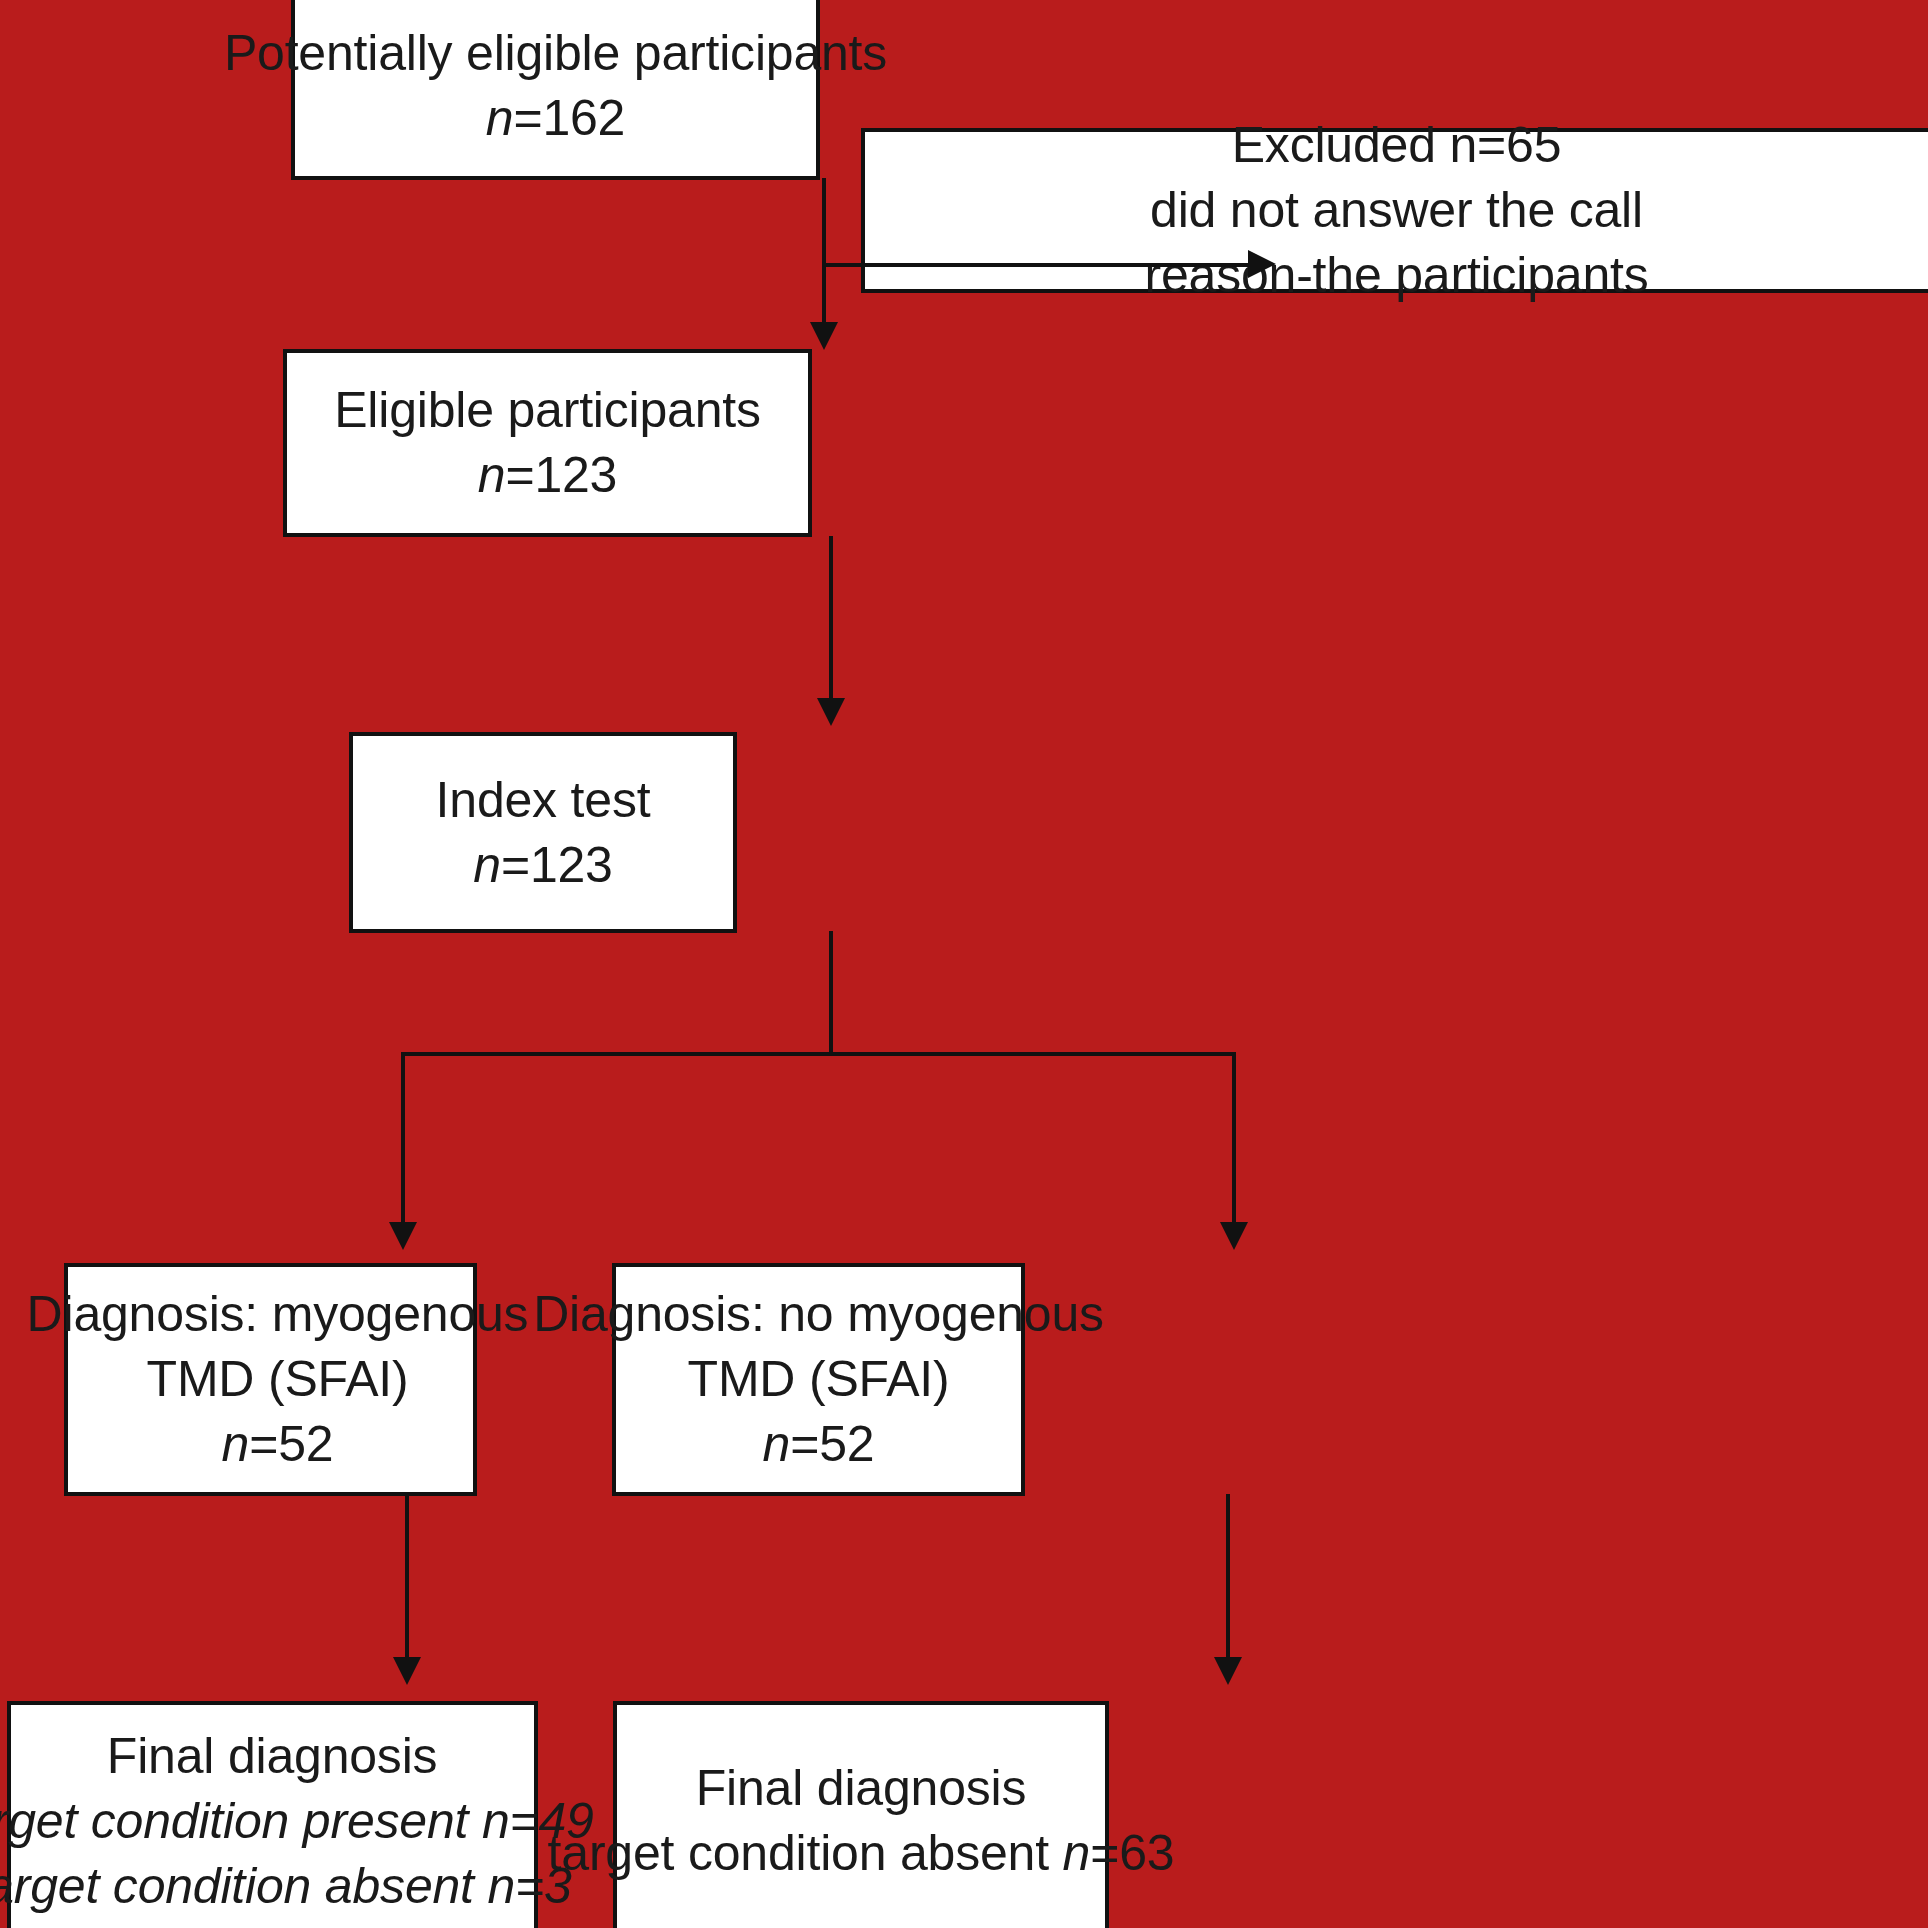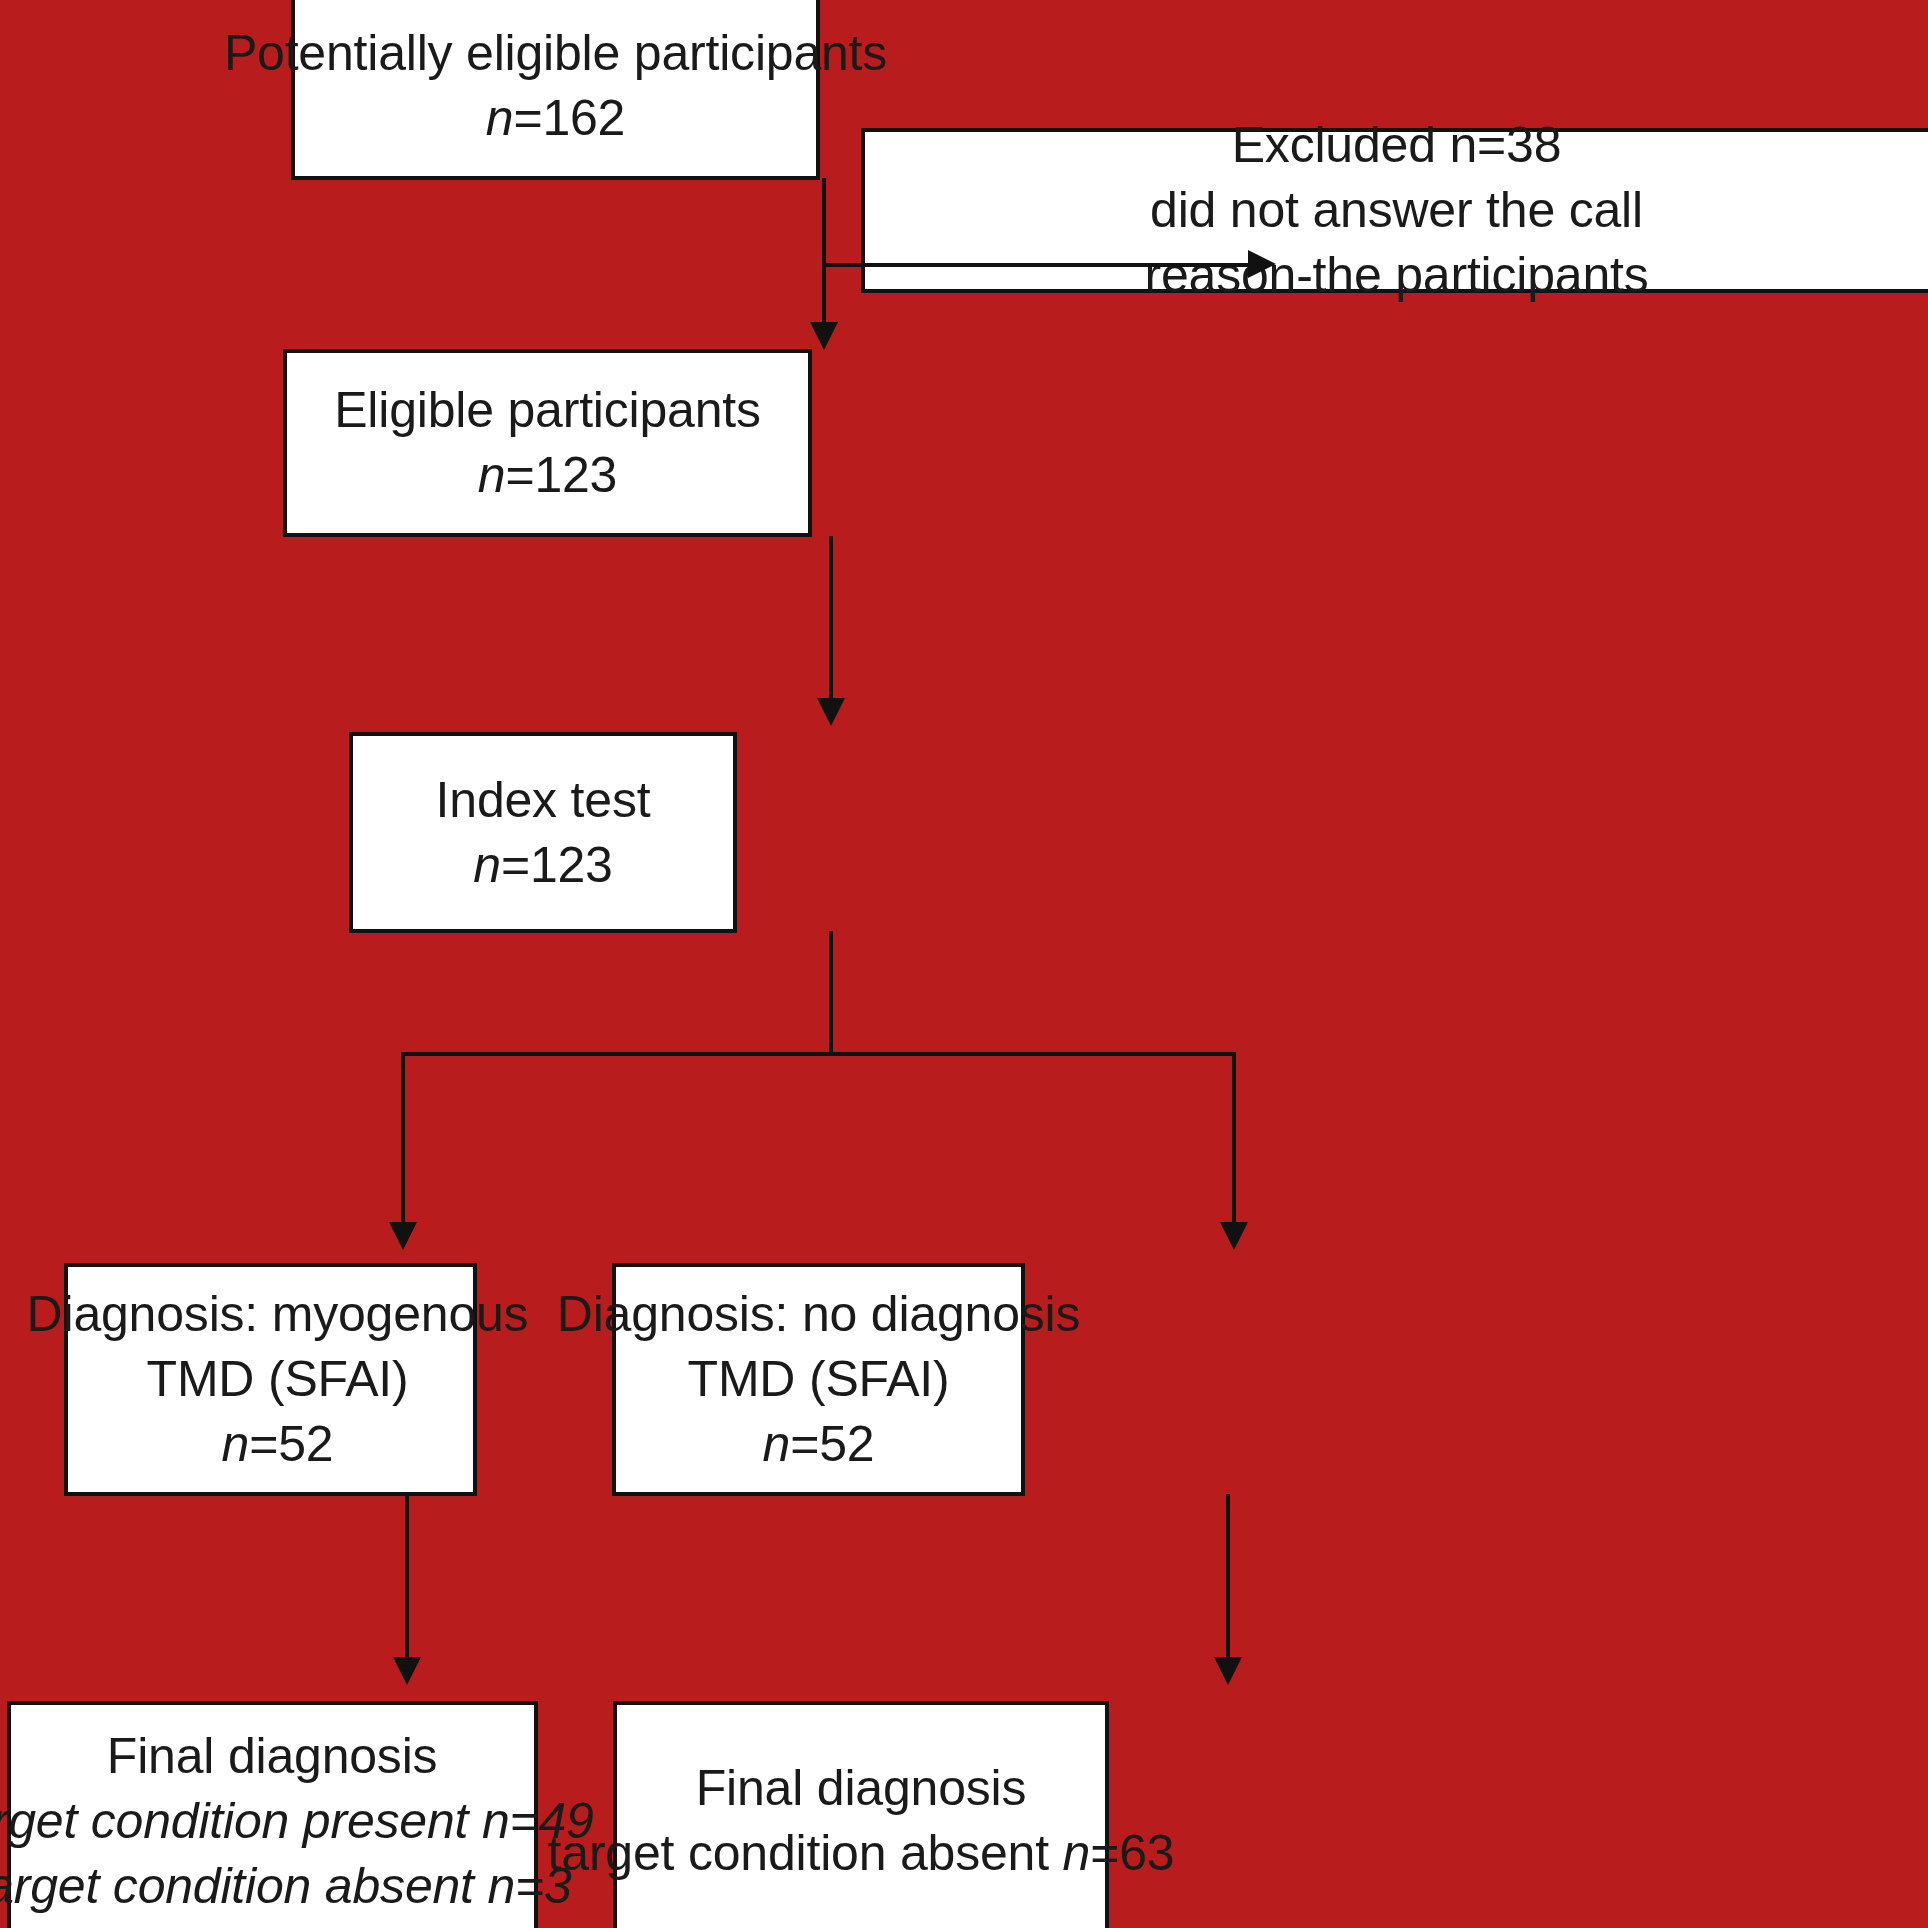--- a/index.html
+++ b/index.html
@@ -80,21 +80,21 @@
 <body>
 
 <div id="canvas">
 
   <div class="node" id="node-potentially">
     <span class="line">Potentially eligible participants</span>
     <span class="line"><i class="n-ital">n</i><span>=162</span></span>
   </div>
 
   <div class="node" id="node-excluded">
-    <span class="line">Excluded n=38</span>
+    <span class="line">Excluded n=65</span>
     <span class="line">did not answer the call</span>
     <span class="line">reason-the participants</span>
   </div>
 
   <div class="node" id="node-eligible">
     <span class="line">Eligible participants</span>
     <span class="line"><i class="n-ital">n</i><span>=123</span></span>
   </div>
 
   <div class="node" id="node-index">
@@ -102,21 +102,21 @@
     <span class="line"><i class="n-ital">n</i><span>=123</span></span>
   </div>
 
   <div class="node" id="node-diag-left">
     <span class="line">Diagnosis: myogenous</span>
     <span class="line">TMD (SFAI)</span>
     <span class="line"><i class="n-ital">n</i><span>=52</span></span>
   </div>
 
   <div class="node" id="node-diag-right">
-    <span class="line">Diagnosis: no diagnosis</span>
+    <span class="line">Diagnosis: no myogenous</span>
     <span class="line">TMD (SFAI)</span>
     <span class="line"><i class="n-ital">n</i><span>=52</span></span>
   </div>
 
   <div class="node" id="node-final-left">
     <span class="line">Final diagnosis</span>
     <span class="line ital">target condition present n=49</span>
     <span class="line ital">target condition absent n=3</span>
   </div>
 

